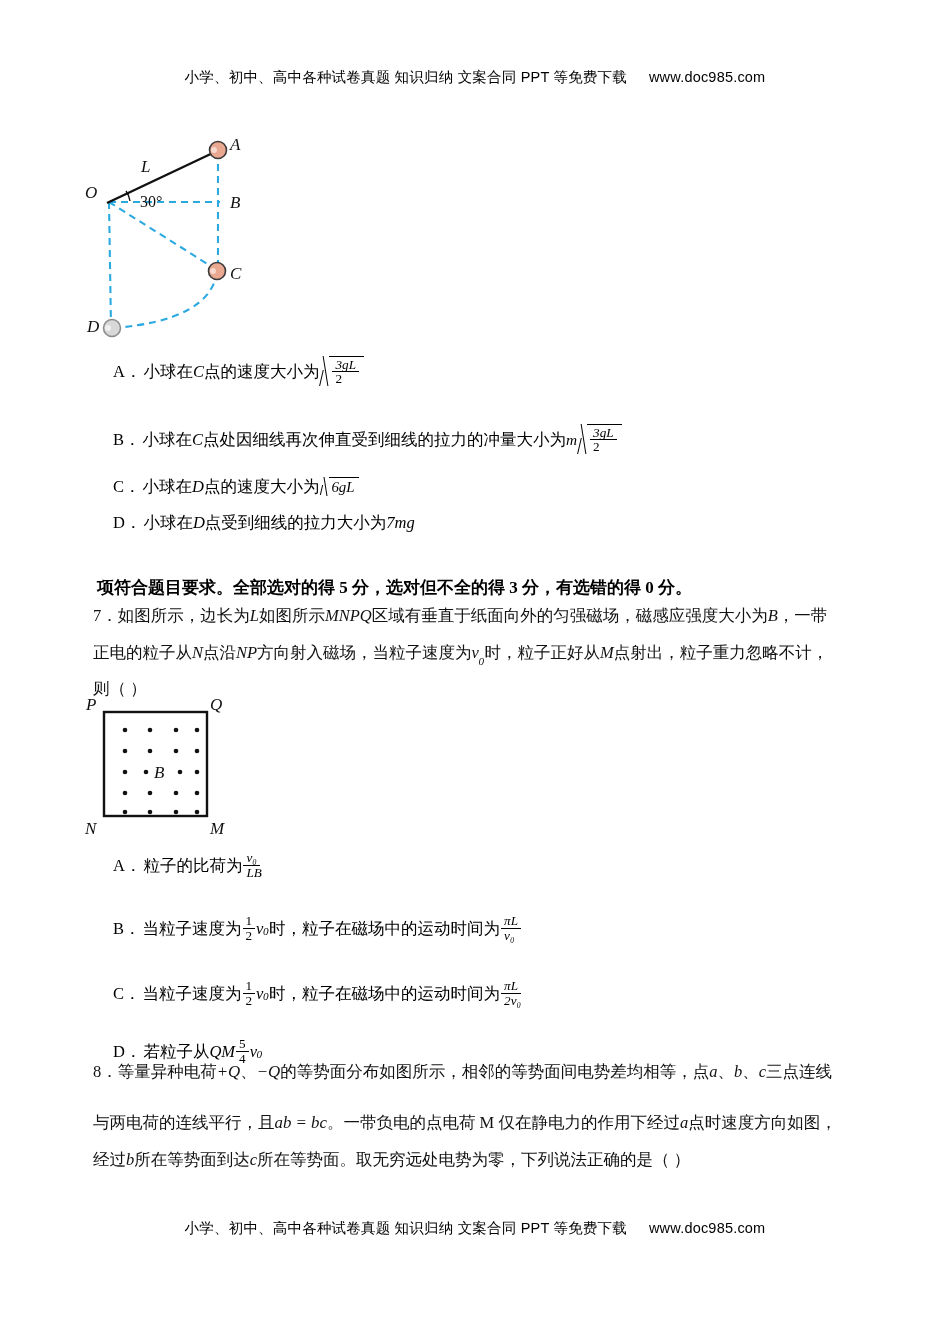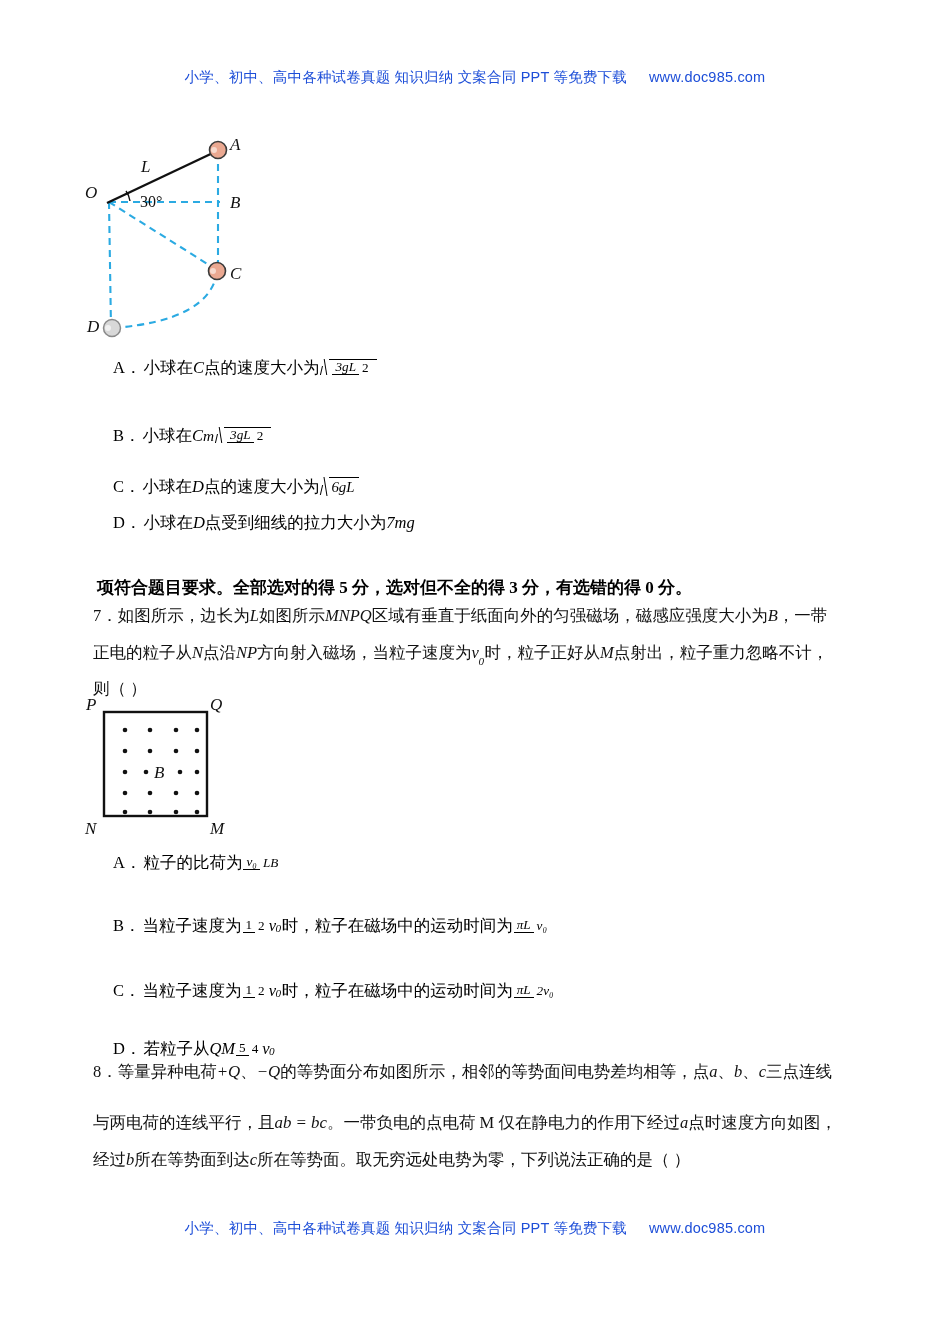--- a/index.html
+++ b/index.html
@@ -23,21 +23,21 @@
   }
 
   
   .runhead, .runfoot {
     position: absolute;
     left: 0;
     width: 950px;
     text-align: center;
     font-family: "Liberation Sans", "DejaVu Sans", sans-serif;
     font-size: 14.5px;
-    color: #1d4ed8;
+    color: #000000;
     letter-spacing: 0.2px;
     white-space: nowrap;
   }
   .runhead { top: 68px; }
   .runfoot { top: 1219px; }
   .runhead .url, .runfoot .url { margin-left: 22px; }
 
   
   .para {
     position: absolute;
@@ -61,21 +61,22 @@
     font-size: 16.5px;
     white-space: nowrap;
     display: flex;
     align-items: center;
   }
   .optlabel { margin-right: 2px; }
 
   
   .frac {
     display: inline-flex;
-    align-items: flex-end;
+    flex-direction: column;
+    align-items: flex-start;
     justify-content: center;
     vertical-align: middle;
     font-size: 0.8em;
     line-height: 1.02;
     margin: 0 1px;
     position: relative;
     top: -0.05em;
   }
   .frac .num {
     padding: 0 3px;
@@ -215,20 +216,21 @@
             <span class="den">2</span>
           </span>
         </span>
       </span>
   </div>
 
   <div class="opt" style="left:113px; top:425px;">
     <span class="optlabel">B．</span>
     <span>小球在</span>
     <span class="it">C</span>
+    <span>点处因细线再次伸直受到细线的拉力的冲量大小为</span>
     <span class="it" style="font-size:0.93em">m</span>
     <span class="sqrt">
         <span class="radical"></span>
         <span class="rad-body">
           <span class="frac">
             <span class="num it">3gL</span>
             <span class="den">2</span>
           </span>
         </span>
       </span>

